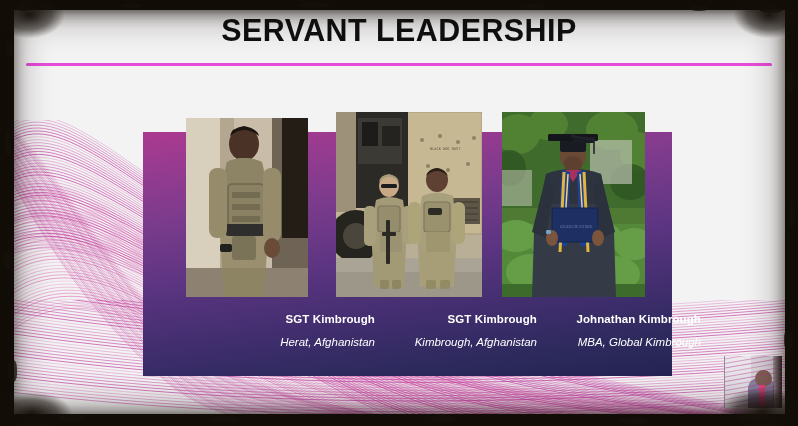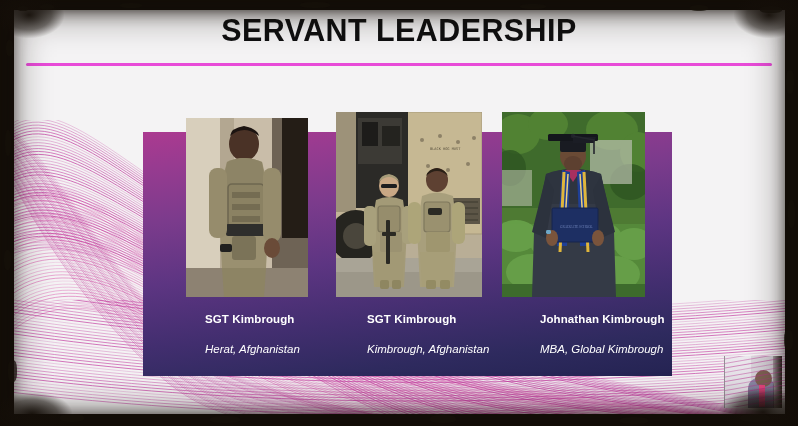--- a/index.html
+++ b/index.html
@@ -55,24 +55,24 @@
   #waves { position:absolute; left:0; top:120px; width:798px; height:306px; z-index:5; }
   #waves-right { position:absolute; left:0; top:300px; width:798px; height:126px; z-index:5; }
 
   
   #card {
     position:absolute; left:143px; top:132px; width:529px; height:244px;
     background:linear-gradient(173deg, #ab3a90 0%, #973b90 12%, #7b3b8c 30%, #5d3582 50%, #422e6f 70%, #2e2a5e 86%, #242352 100%);
     z-index:10;
   }
   .caption {
-    position:absolute; text-align:left; color:#ffffff; width:170px;
+    position:absolute; text-align:right; color:#ffffff; width:170px;
   }
   .cap-name  { font-size:11.5px; font-weight:bold; letter-spacing:0.1px; line-height:14px; }
-  .cap-sub   { font-size:11.5px; font-style:italic; line-height:15px; margin-top:16px; }
+  .cap-sub   { font-size:11.5px; font-style:italic; line-height:15px; margin-top:9px; }
 
   
   .photo {
     position:absolute; z-index:14; overflow:hidden; background:#555;
   }
   .p1 { left:186px; top:118px; width:122px; height:179px; }
   .p2 { left:336px; top:112px; width:146px; height:185px; }
   .p3 { left:502px; top:112px; width:143px; height:185px; }
 
   .ph-layer { position:absolute; inset:0; }
@@ -284,21 +284,21 @@
     <div class="caption" style="left:62px; top:180px;">
       <div class="cap-name">SGT Kimbrough</div>
       <div class="cap-sub">Herat, Afghanistan</div>
     </div>
 
     <div class="caption" style="left:224px; top:180px;">
       <div class="cap-name">SGT Kimbrough</div>
       <div class="cap-sub">Kimbrough, Afghanistan</div>
     </div>
 
-    <div class="caption" style="left:397px; top:180px;">
+    <div class="caption" style="left:388px; top:180px;">
       <div class="cap-name">Johnathan Kimbrough</div>
       <div class="cap-sub">MBA, Global Kimbrough</div>
     </div>
   </div>
 
   <div class="photo p1">
     <svg class="ph-layer" viewBox="0 0 122 179" preserveAspectRatio="none">
       <rect x="0" y="0" width="122" height="179" fill="#c9bda9"></rect>
       <rect x="0" y="0" width="34" height="179" fill="#d8cfbc"></rect>
       <rect x="34" y="0" width="14" height="179" fill="#b3a791"></rect>

